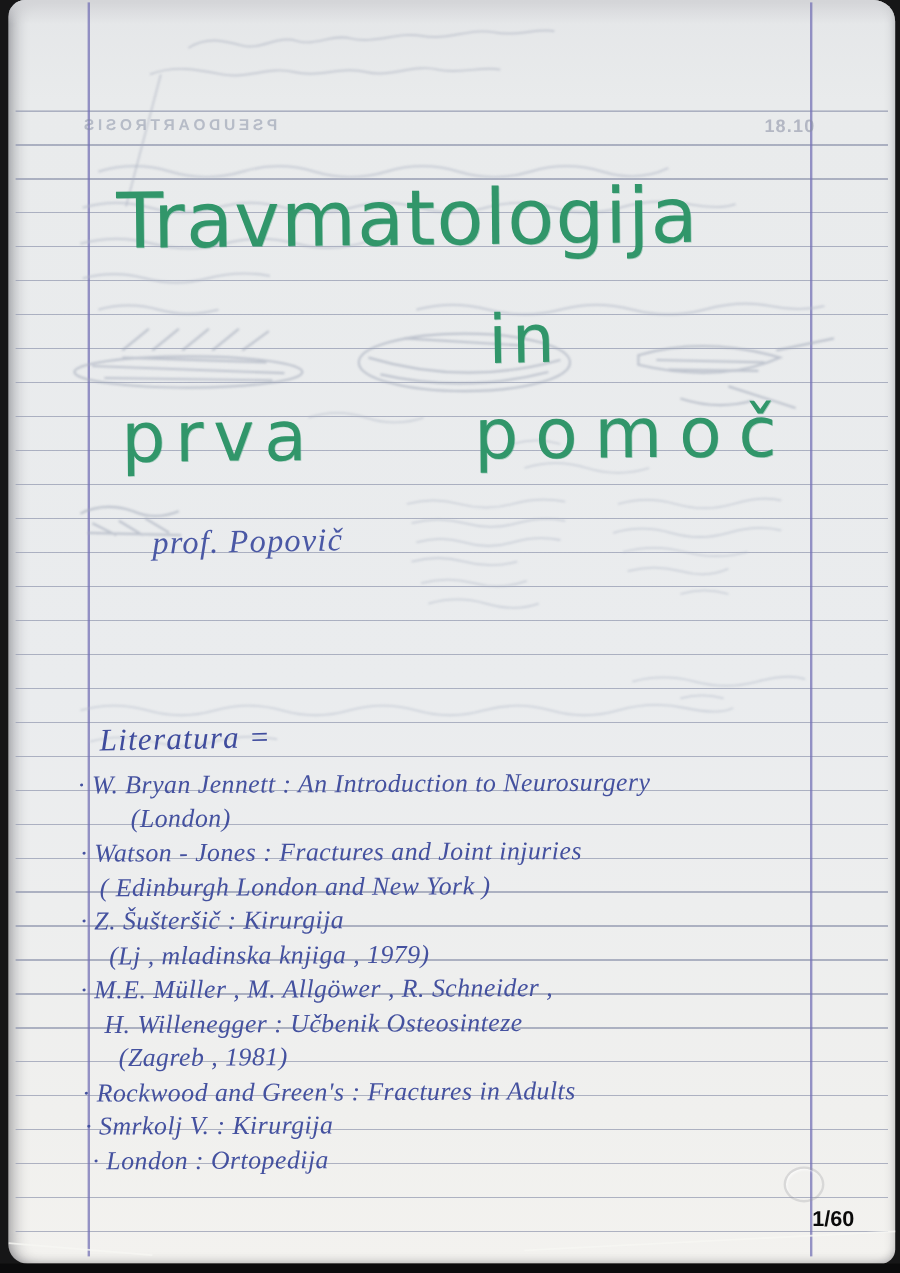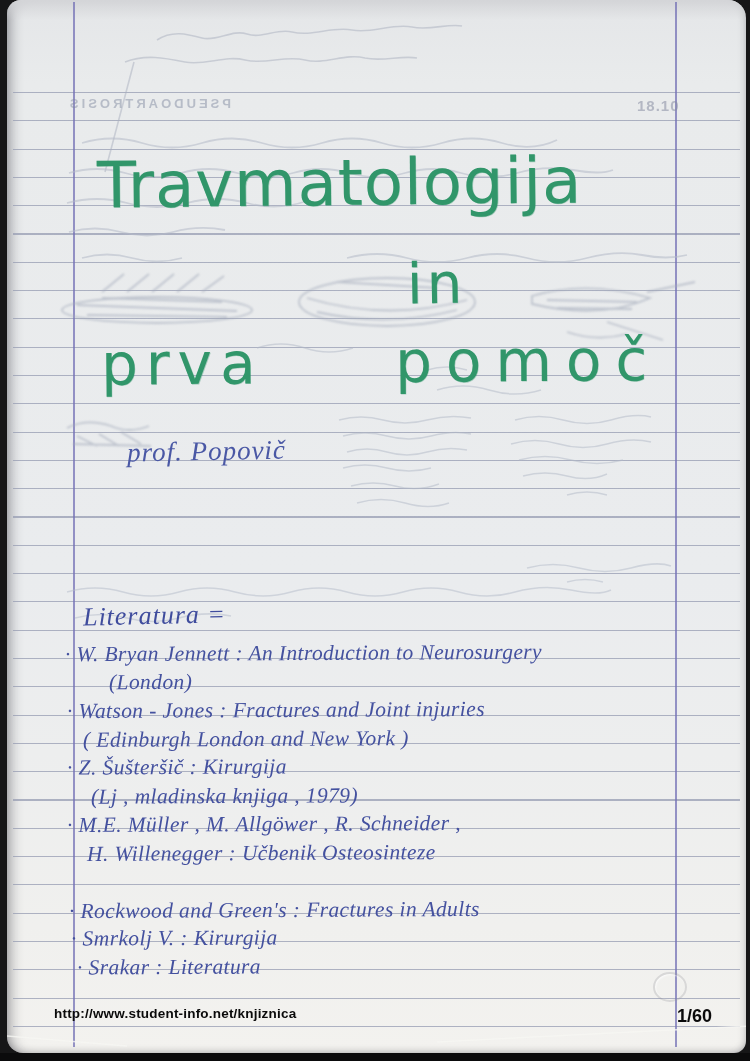--- a/index.html
+++ b/index.html
@@ -132,23 +132,23 @@
 
     <div class="lit-head">Literatura =</div>
     <div class="ll" style="left:58px;top:641px;">· W. Bryan Jennett : An Introduction to Neurosurgery</div>
     <div class="ll" style="left:86px;top:670px;margin-left:16px;">(London)</div>
     <div class="ll" style="left:60px;top:698px;">· Watson - Jones : Fractures and Joint injuries</div>
     <div class="ll" style="left:76px;top:727px;">( Edinburgh London and New York )</div>
     <div class="ll" style="left:60px;top:755px;">· Z. Šušteršič : Kirurgija</div>
     <div class="ll" style="left:84px;top:784px;">(Lj , mladinska knjiga , 1979)</div>
     <div class="ll" style="left:60px;top:812px;">· M.E. Müller , M. Allgöwer , R. Schneider ,</div>
     <div class="ll" style="left:80px;top:841px;">H. Willenegger : Učbenik Osteosinteze</div>
+    <div class="ll" style="left:92px;top:869px;">(Zagreb , 1981)</div>
     <div class="ll" style="left:62px;top:898px;">· Rockwood and Green's : Fractures in Adults</div>
     <div class="ll" style="left:64px;top:926px;">· Smrkolj V. : Kirurgija</div>
-    <div class="ll" style="left:70px;top:955px;">· Srakar : Literatura</div>
+    <div class="ll" style="left:70px;top:955px;">· London : Ortopedija</div>
 
     <div class="emboss"></div>
 
-    <div class="footer-url">http://www.student-info.net/knjiznica</div>
     <div class="footer-page">1/60</div>
   </div>
   <div class="bottom-strip"></div>
 </div>
 
 </body></html>

